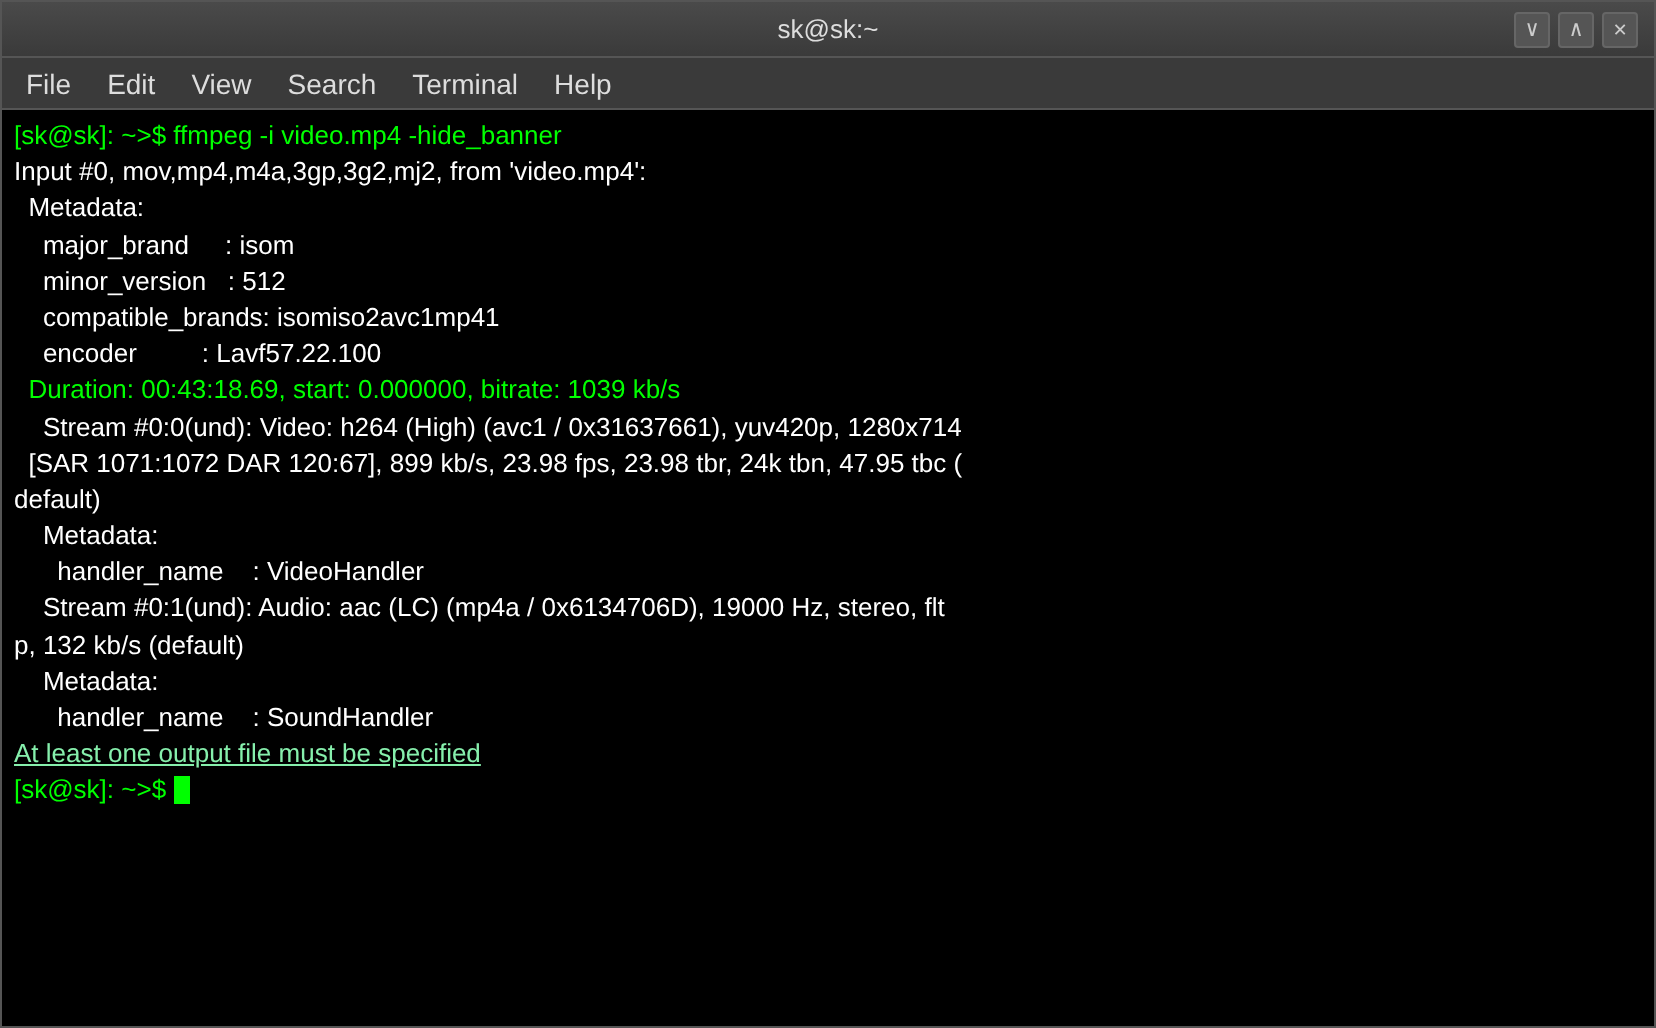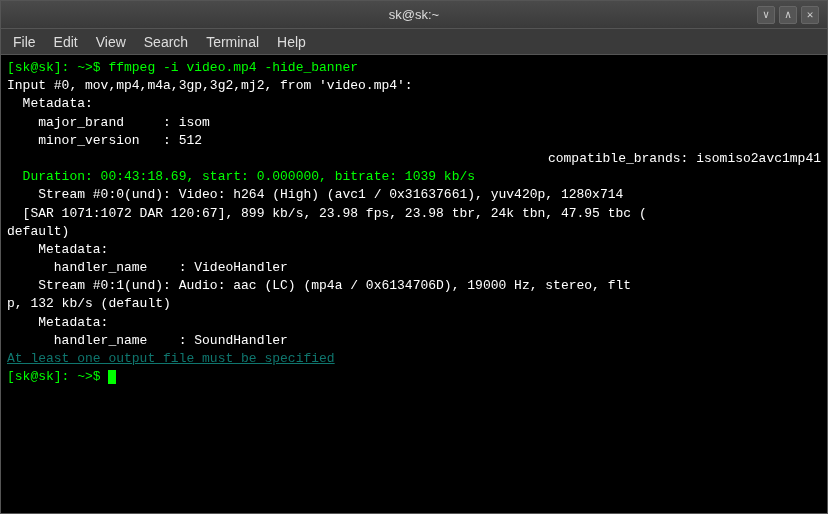--- a/index.html
+++ b/index.html
@@ -79,21 +79,21 @@
       padding: 2px 8px;
       cursor: pointer;
       border-radius: 2px;
     }
     .terminal-body {
       flex: 1;
       background: #000;
       padding: 4px 6px;
       overflow: hidden;
       color: #00ff00;
-      font-family: Liberation Mono, monospace;
+      font-family: Liberation Sans, sans-serif;
       font-size: 13px;
       line-height: 1.4;
     }
     .line { display: block; white-space: pre; }
     .cursor {
       display: inline-block;
       width: 8px;
       height: 14px;
       background: #00ff00;
       vertical-align: text-bottom;
@@ -123,27 +123,28 @@
       <div class="menu-item">Terminal</div>
       <div class="menu-item">Help</div>
     </div>
   <div class="terminal-body">
 
   <span class="line" style="color: rgb(0, 255, 0);">[sk@sk]: ~&gt;$ ffmpeg -i video.mp4 -hide_banner</span>
       <span class="line" style="color: rgb(255, 255, 255);">Input #0, mov,mp4,m4a,3gp,3g2,mj2, from 'video.mp4':</span>
       <span class="line" style="color: rgb(255, 255, 255);">  Metadata:</span>
       <span class="line" style="color: rgb(255, 255, 255);">    major_brand     : isom</span>
       <span class="line" style="color: rgb(255, 255, 255);">    minor_version   : 512</span>
-      <span class="line" style="color: rgb(255, 255, 255); text-align: right;">    compatible_brands: isomiso2avc1mp41</span>
+      <span class="line" style="color: rgb(255, 255, 255);">    compatible_brands: isomiso2avc1mp41</span>
+      <span class="line" style="color: rgb(255, 255, 255);">    encoder         : Lavf57.22.100</span>
       <span class="line" style="color: rgb(0, 255, 0);">  Duration: 00:43:18.69, start: 0.000000, bitrate: 1039 kb/s</span>
       <span class="line" style="color: rgb(255, 255, 255);">    Stream #0:0(und): Video: h264 (High) (avc1 / 0x31637661), yuv420p, 1280x714</span>
       <span class="line" style="color: rgb(255, 255, 255);">  [SAR 1071:1072 DAR 120:67], 899 kb/s, 23.98 fps, 23.98 tbr, 24k tbn, 47.95 tbc (</span>
       <span class="line" style="color: rgb(255, 255, 255);">default)</span>
       <span class="line" style="color: rgb(255, 255, 255);">    Metadata:</span>
       <span class="line" style="color: rgb(255, 255, 255);">      handler_name    : VideoHandler</span>
       <span class="line" style="color: rgb(255, 255, 255);">    Stream #0:1(und): Audio: aac (LC) (mp4a / 0x6134706D), 19000 Hz, stereo, flt</span>
       <span class="line" style="color: rgb(255, 255, 255);">p, 132 kb/s (default)</span>
       <span class="line" style="color: rgb(255, 255, 255);">    Metadata:</span>
       <span class="line" style="color: rgb(255, 255, 255);">      handler_name    : SoundHandler</span>
-      <span class="line" style="color: #0f766e; text-decoration: underline;">At least one output file must be specified</span>
+      <span class="line" style="color: #86efac; text-decoration: underline;">At least one output file must be specified</span>
       <span class="line" style="color: rgb(0, 255, 0);">[sk@sk]: ~&gt;$ <span class="cursor"></span></span>
     </div>
 </div>
 
 </body></html>

